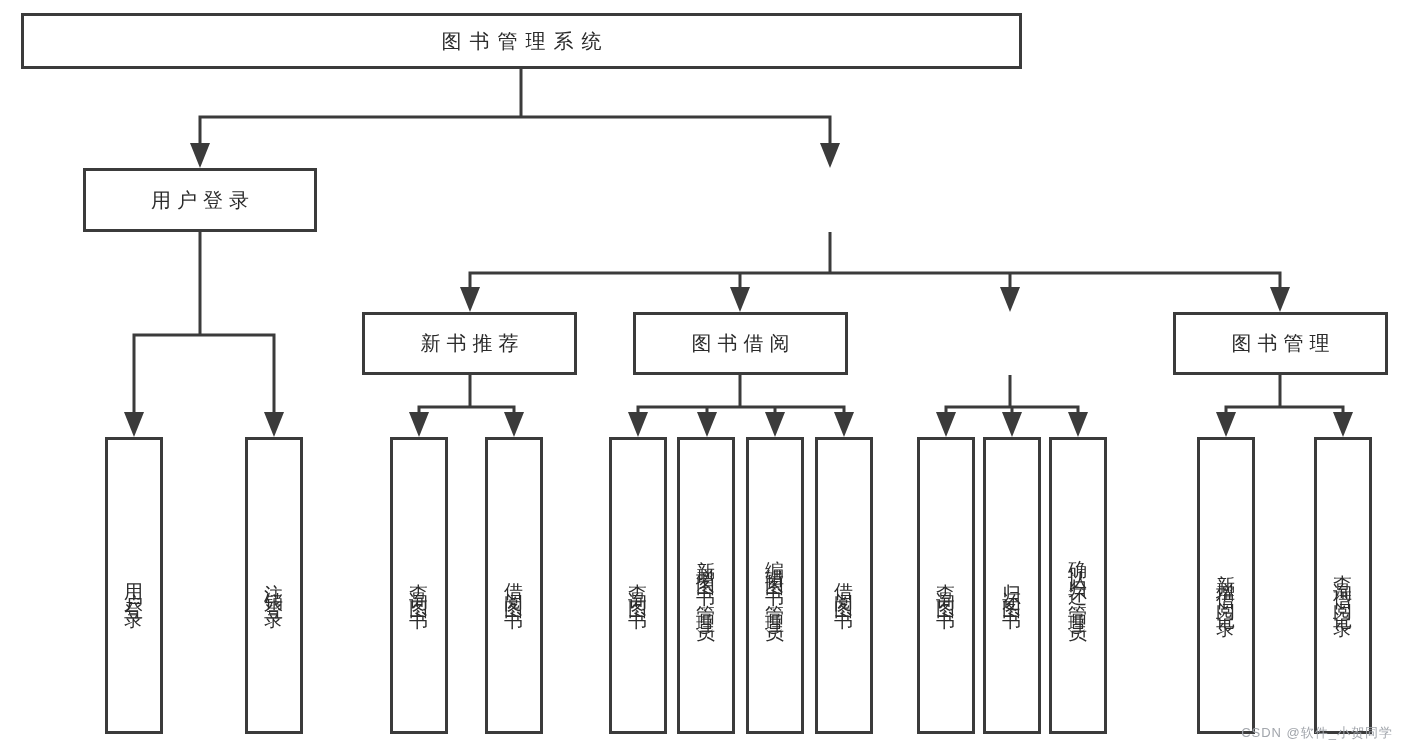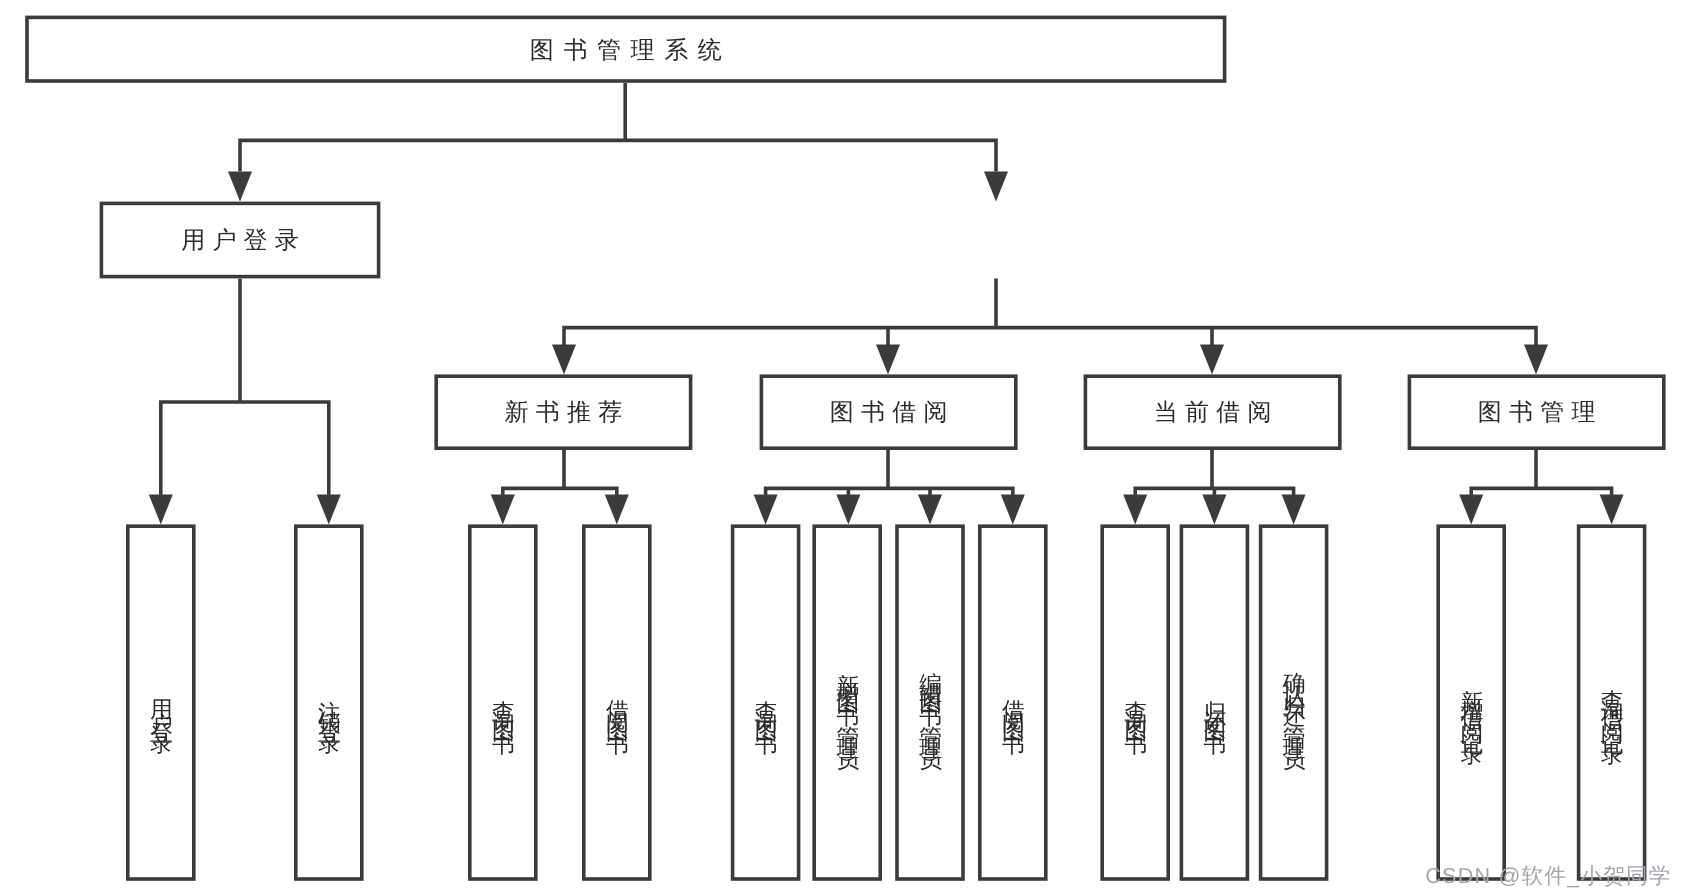--- a/index.html
+++ b/index.html
@@ -29,21 +29,21 @@
     border:3px solid var(--line);background:#fff;
     display:flex;align-items:center;justify-content:center;
     color:var(--text);
   }
   .vtext{
     writing-mode:vertical-rl;text-orientation:mixed;
     font-size:19px;letter-spacing:9px;line-height:1;white-space:nowrap;
   }
   .watermark{
     position:absolute;right:12px;bottom:5px;
-    font-size:18px;letter-spacing:1px;color:var(--watermark);z-index:5;
+    font-size:13px;letter-spacing:1px;color:var(--watermark);z-index:5;
     white-space:nowrap;
   }
 </style>
 </head>
 <body>
 
 <div class="canvas">
 
   <svg class="connectors" width="1405" height="747" viewBox="0 0 1405 747">
     <g stroke="#3b3b3b" stroke-width="3" fill="none">
@@ -96,21 +96,20 @@
       <polygon points="1333,412 1353,412 1343,437"></polygon>
     </g>
   </svg>
 
   <div class="node h-node title-node" style="left:21px;top:13px;width:1001px;height:56px">图书管理系统</div>
 
   <div class="node h-node" style="left:83px;top:168px;width:234px;height:64px">用户登录</div>
 
   <div class="node h-node" style="left:633px;top:312px;width:215px;height:63px">图书借阅</div>
   <div class="node h-node" style="left:362px;top:312px;width:215px;height:63px">新书推荐</div>
-  <div class="node h-node" style="left:903px;top:312px;width:215px;height:63px">当前借阅</div>
   <div class="node h-node" style="left:1173px;top:312px;width:215px;height:63px">图书管理</div>
 
   <div class="leaf" style="left:105px">
     <span class="vtext">用户登录</span>
   </div>
   <div class="leaf" style="left:245px">
     <span class="vtext">注销登录</span>
   </div>
 
   <div class="leaf" style="left:390px">

